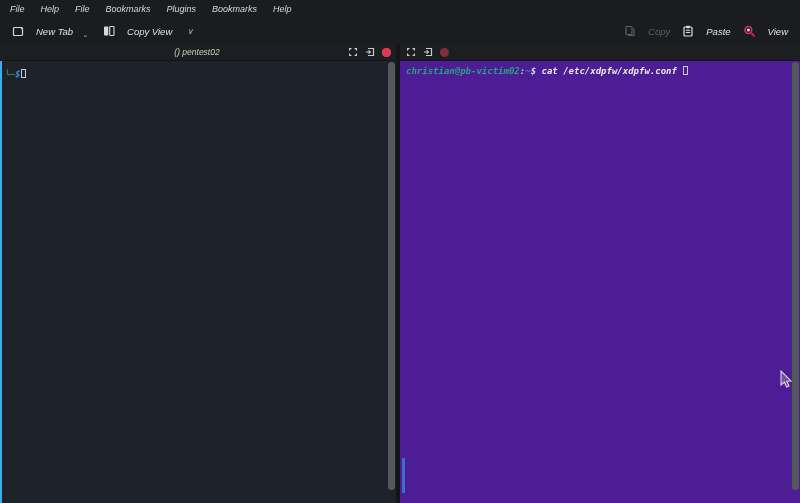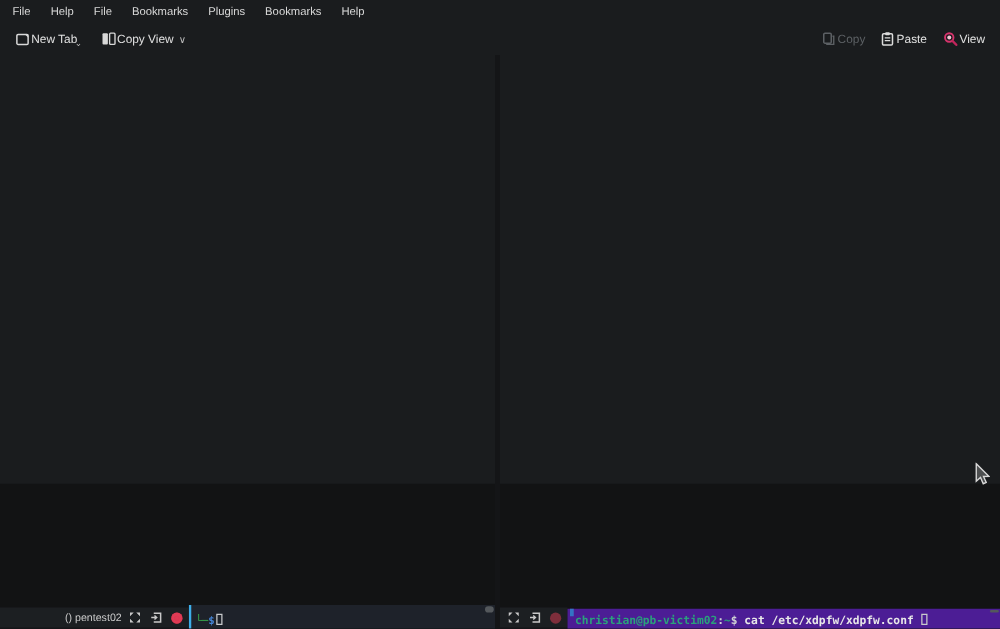--- a/index.html
+++ b/index.html
@@ -1,47 +1,47 @@
 <!DOCTYPE html>
 <html><head>
 <meta charset="utf-8">
 <style>
   * { margin:0; padding:0; box-sizing:border-box; }
   html,body { width:800px; height:503px; overflow:hidden; background:#121314; }
   .window {
     width:800px; height:387px; position:relative;
     background:#1a1c1e;
     font-family:"Liberation Sans", sans-serif;
-    color:#d8d8d8; font-size:9px;
+    color:#d8d8d8; font-size:9px;font-style:italic;
   }
   
   .menubar {
     height:18px; display:flex; align-items:center;
     background:#1a1c1e; padding-left:2px;
   }
   .menu-item {
     padding:2px 8px; color:#d8d8d8; font-size:9px; cursor:default;
   }
   
   .toolbar {
     height:26px; display:flex; align-items:center;
     background:#1a1c1e; padding:0 6px;
   }
   .tbtn {
-    display:flex; align-items:center; gap:1px;
+    display:flex; align-items:center; gap:12px;
     padding:3px 6px; border-radius:3px; font-size:9.5px; color:#e0e0e0;
   }
   .tbtn.disabled { color:#5c6064; }
   .tbtn svg { display:block; }
   .caret-small { font-size:7px; color:#bcbcbc; position:relative; top:4px; left:-3px; }
   .chev { font-size:8px; color:#bcbcbc; margin-left:3px; }
   .tb-spacer { flex:1; }
   
   .content { display:flex; height:459px; }
-  .pane { display:flex; flex-direction:row; position:relative;align-items:flex-end; }
+  .pane { display:flex; flex-direction:column; position:relative; }
   .pane-left  { width:396px; }
   .pane-right { width:400px; }
   .divider { width:4px; background:#141517; }
   .pane-header {
     height:17px; background:#1c1f22; display:flex; align-items:center;
     border-bottom:1px solid #141517;
   }
   .pane-title {
     flex:1; text-align:center; font-size:8.5px; color:#c9c9c9;
     padding-left:52px; 

